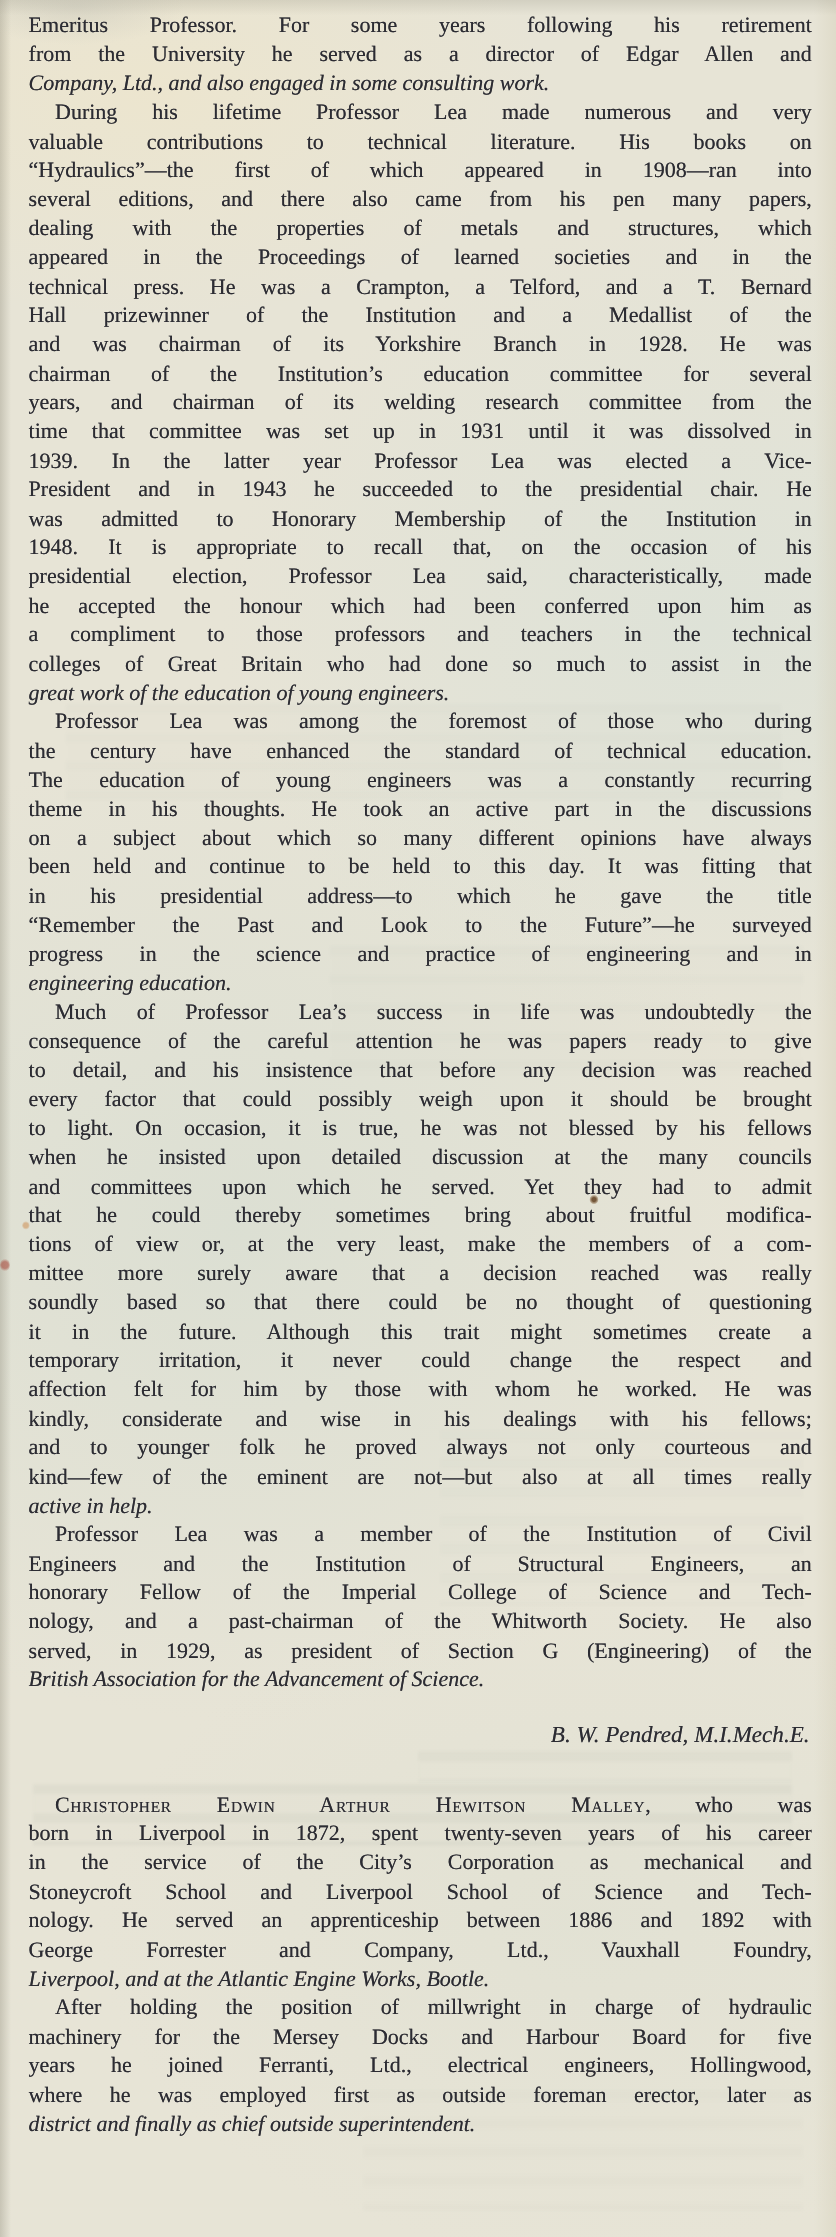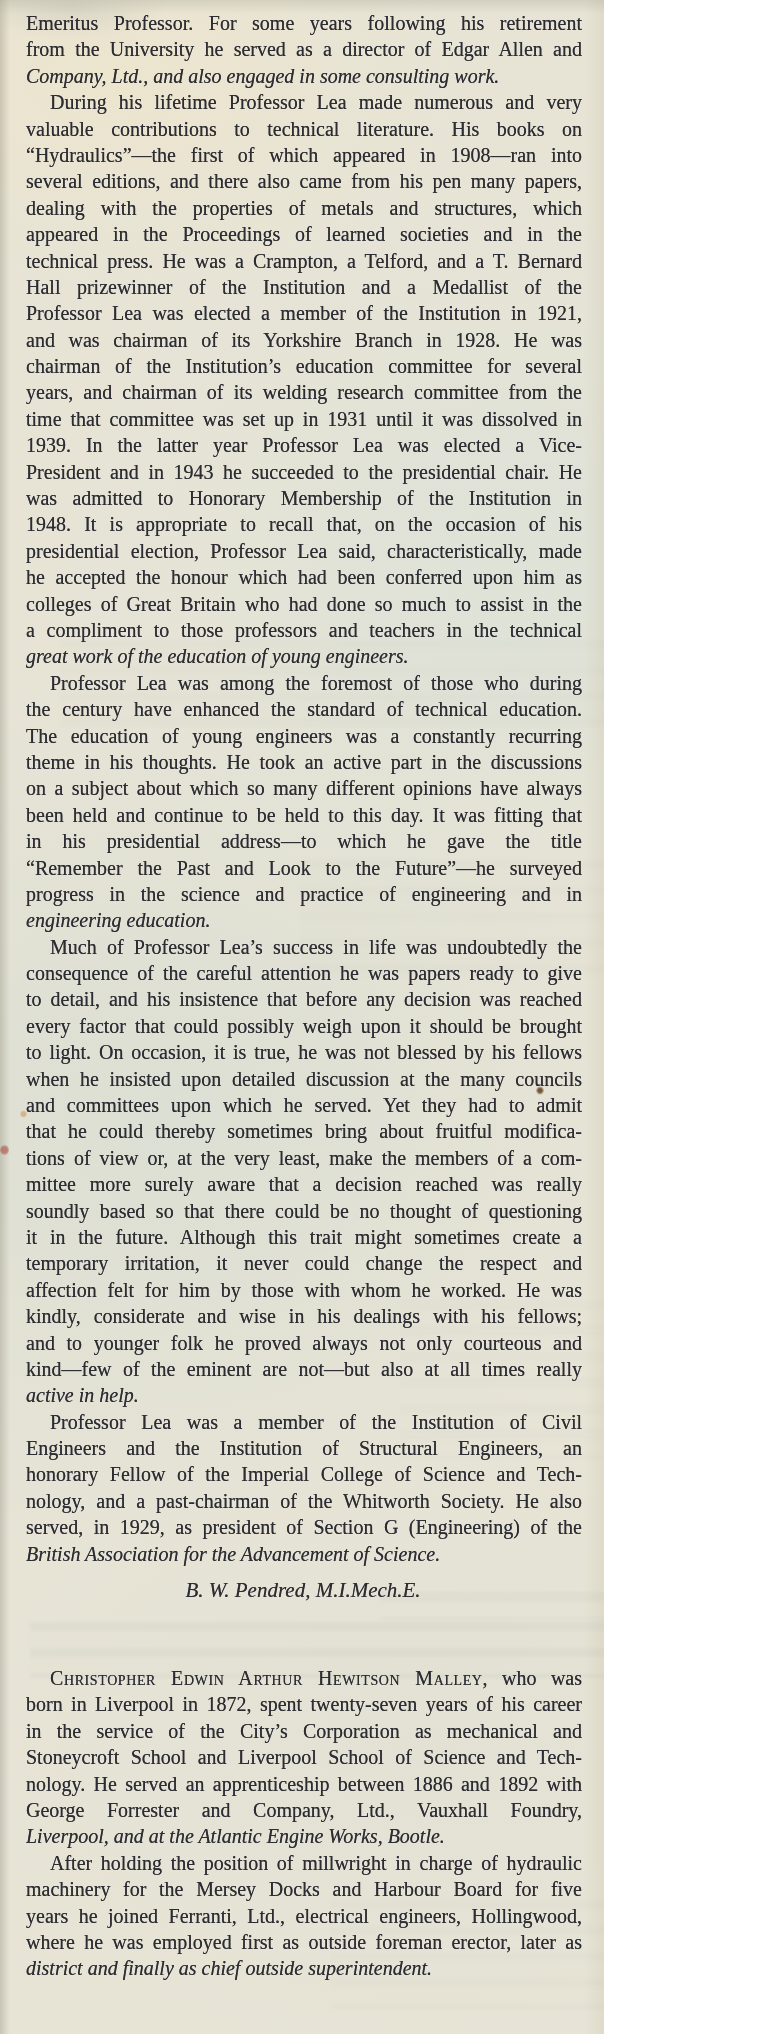--- a/index.html
+++ b/index.html
@@ -1,18 +1,18 @@
 <!DOCTYPE html>
 <html><head>
 <meta charset="utf-8">
 <style>
   html, body { margin: 0; padding: 0; }
   .page {
     position: relative;
-    width: 604px;
+    width: 760px;
     height: 2034px;
     overflow: hidden;
     font-family: "Liberation Serif", "DejaVu Serif", serif;
     color: #2c2c33;
     background:
       radial-gradient(140px 50px at 70px 6px, rgba(185,185,175,0.35), transparent 70%),
       linear-gradient(to bottom, rgba(158,156,140,0.28), rgba(158,156,140,0) 14px),
       linear-gradient(to right, rgba(118,114,96,0.28), rgba(118,114,96,0) 10px),
       linear-gradient(to left, rgba(208,202,178,0.35), rgba(208,202,178,0) 20px),
       radial-gradient(520px 300px at 18% 4%, rgba(240,230,200,0.55), transparent 70%),
@@ -40,30 +40,30 @@
     text-align: left;
     text-align-last: auto;
     font-style: italic;
   }
   .line.indent { text-indent: 24px; }
   .sc {
     font-variant: small-caps;
     letter-spacing: 0.6px;
   }
   .sig {
-    margin-top: 8px;
+    margin-top: 21px;
     height: 30px;
     line-height: 30px;
     font-size: 21px;
     font-style: italic;
-    text-align: center;
+    text-align: right;
     padding-right: 2px;
     text-shadow: 0 0 0.6px rgba(40,40,48,0.7);
   }
-  .section + .section { margin-top: 60px; }
+  .section + .section { margin-top: 36px; }
   .ghost {
     position: absolute;
     z-index: 1;
     filter: blur(1.6px);
     background: repeating-linear-gradient(180deg,
       rgba(92,108,98,0.10) 0 9px,
       rgba(92,108,98,0.015) 9px 26px);
     pointer-events: none;
   }
   .stain {
@@ -101,33 +101,32 @@
         </div>
         <div class="para">
           <div class="line indent">During his lifetime Professor Lea made numerous and very</div>
           <div class="line">valuable contributions to technical literature. His books on</div>
           <div class="line">“Hydraulics”—the first of which appeared in 1908—ran into</div>
           <div class="line">several editions, and there also came from his pen many papers,</div>
           <div class="line">dealing with the properties of metals and structures, which</div>
           <div class="line">appeared in the Proceedings of learned societies and in the</div>
           <div class="line">technical press. He was a Crampton, a Telford, and a T. Bernard</div>
           <div class="line">Hall prizewinner of the Institution and a Medallist of the</div>
-          <div class="line">Professor Lea was elected a member of the Institution in 1921,</div>
           <div class="line">and was chairman of its Yorkshire Branch in 1928. He was</div>
           <div class="line">chairman of the Institution’s education committee for several</div>
           <div class="line">years, and chairman of its welding research committee from the</div>
           <div class="line">time that committee was set up in 1931 until it was dissolved in</div>
           <div class="line">1939. In the latter year Professor Lea was elected a Vice-</div>
           <div class="line">President and in 1943 he succeeded to the presidential chair. He</div>
           <div class="line">was admitted to Honorary Membership of the Institution in</div>
           <div class="line">1948. It is appropriate to recall that, on the occasion of his</div>
           <div class="line">presidential election, Professor Lea said, characteristically, made</div>
           <div class="line">he accepted the honour which had been conferred upon him as</div>
+          <div class="line">a compliment to those professors and teachers in the technical</div>
           <div class="line">colleges of Great Britain who had done so much to assist in the</div>
-          <div class="line">a compliment to those professors and teachers in the technical</div>
           <div class="line last">great work of the education of young engineers.</div>
         </div>
         <div class="para">
           <div class="line indent">Professor Lea was among the foremost of those who during</div>
           <div class="line">the century have enhanced the standard of technical education.</div>
           <div class="line">The education of young engineers was a constantly recurring</div>
           <div class="line">theme in his thoughts. He took an active part in the discussions</div>
           <div class="line">on a subject about which so many different opinions have always</div>
           <div class="line">been held and continue to be held to this day. It was fitting that</div>
           <div class="line">in his presidential address—to which he gave the title</div>

